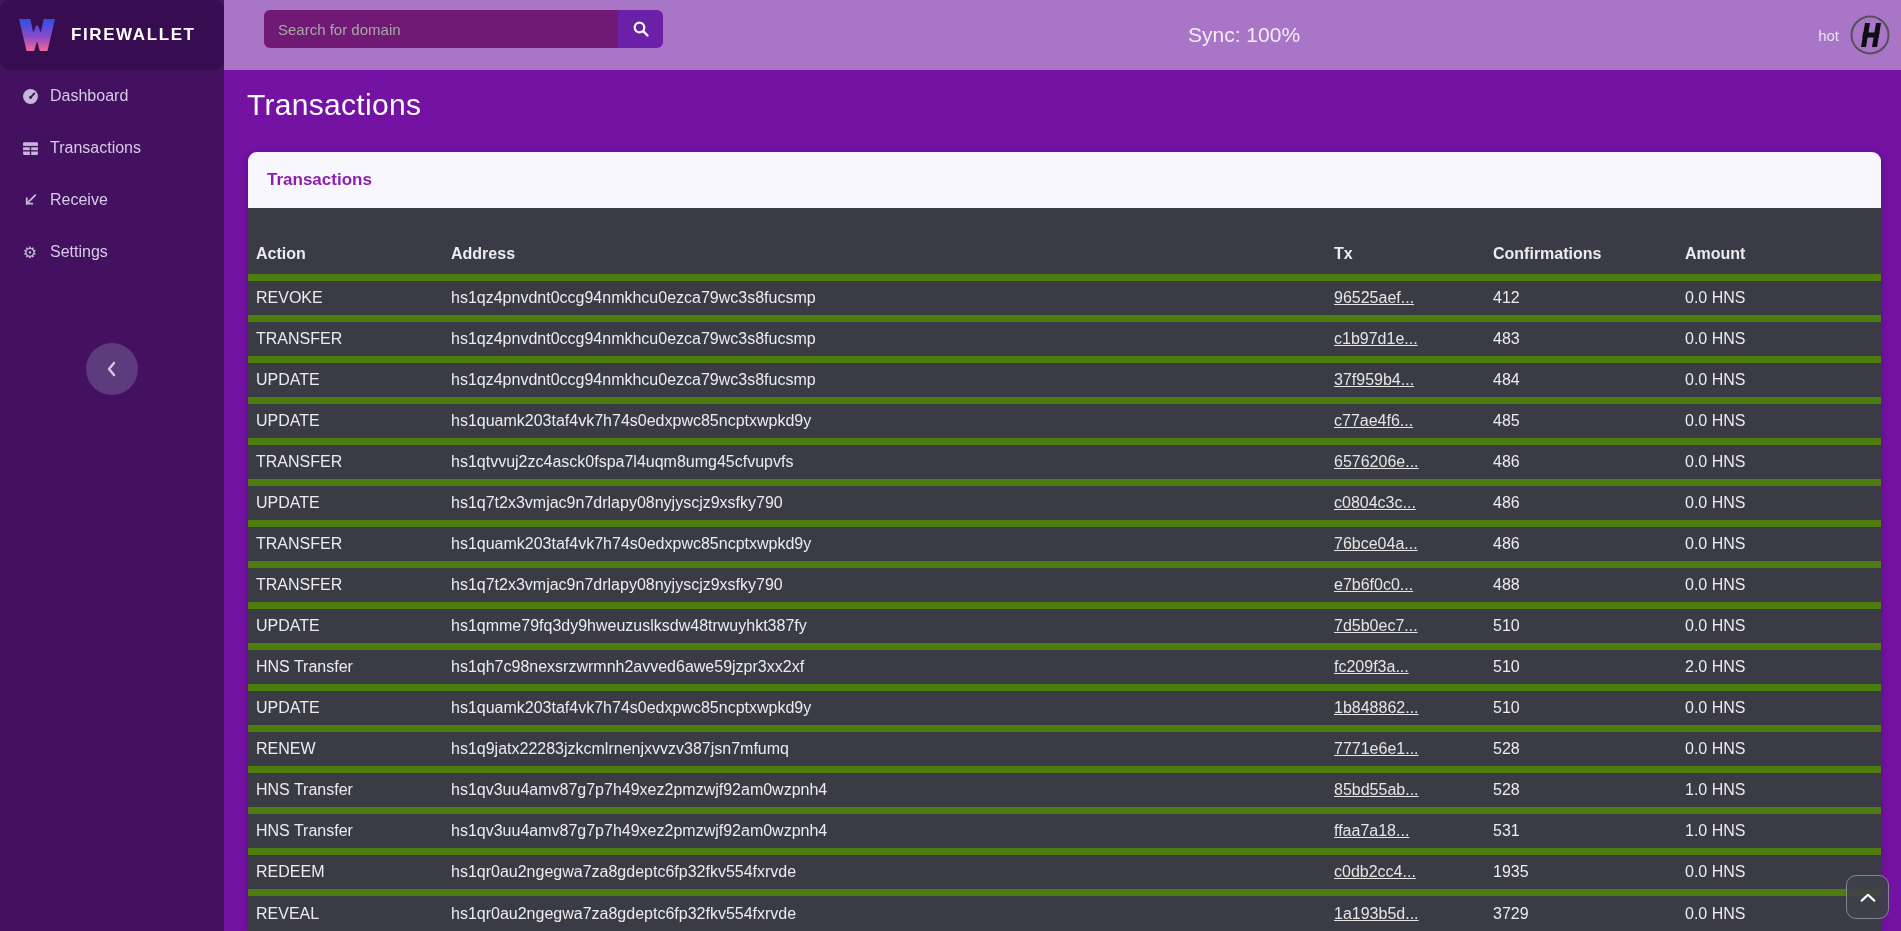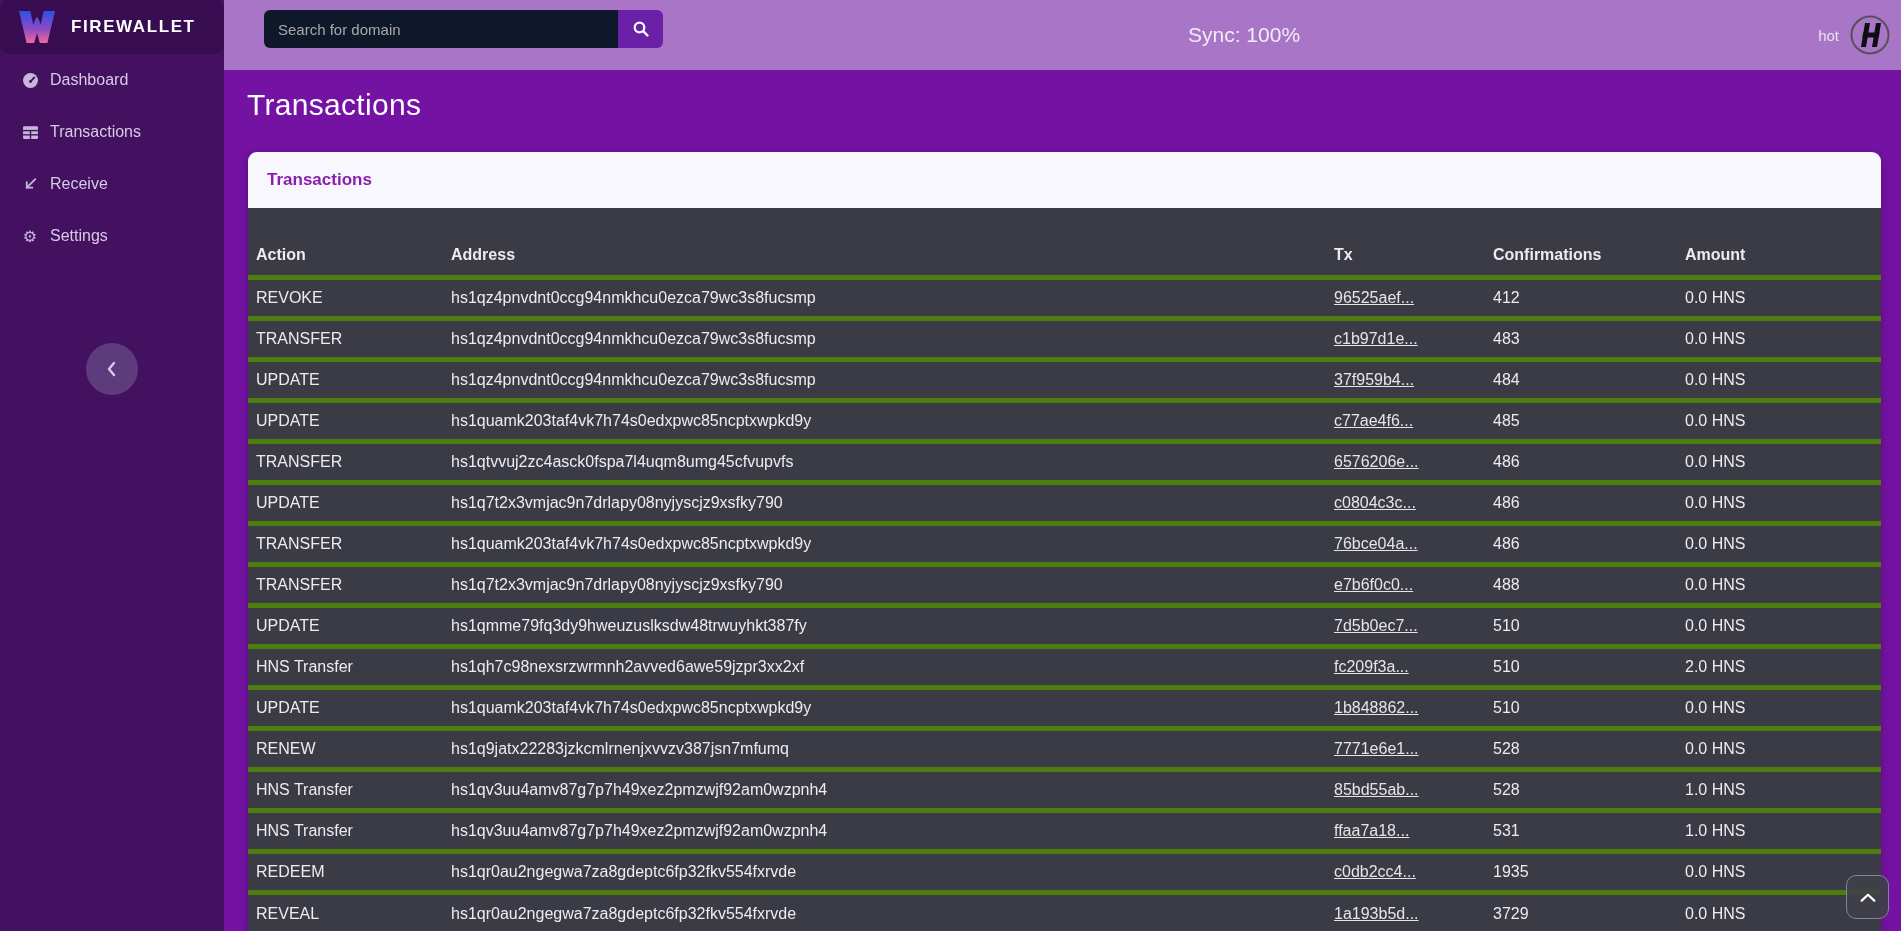--- a/index.html
+++ b/index.html
@@ -9,21 +9,21 @@
     font-family:"Liberation Sans", sans-serif;
     background:#7412a4;
   }
 
   
   .sidebar {
     position:absolute; left:0; top:0; width:224px; height:931px;
     background:#431160; z-index:6;
   }
   .logo-row {
-    height:54px; background:#380c50;
+    height:70px; background:#380c50;
     display:flex; align-items:center; padding-left:16px; gap:13px;
     cursor:pointer;
     border-radius:10px;
   }
   .w-logo { width:42px; height:36px; display:block; }
   .brand-name {
     color:#ffffff; font-size:17px; font-weight:800; letter-spacing:1.6px;
   }
   .nav-item {
     height:52px; display:flex; align-items:center; gap:11px;
@@ -37,21 +37,21 @@
     display:flex; align-items:center; justify-content:center;
   }
 
   
   .topbar {
     position:absolute; left:224px; top:0; width:1677px; height:70px;
     background:#a975c6; z-index:5;
   }
   .search-group { position:absolute; left:40px; top:10px; display:flex; height:38px; }
   .search-input {
-    width:354px; height:38px; background:#0f172a; border:none; outline:none;
+    width:354px; height:38px; background:#701a75; border:none; outline:none;
     border-radius:6px 0 0 6px; color:#d8d8d8; font-size:15px; padding-left:14px;
     font-family:"Liberation Sans", sans-serif;
   }
   .search-input::placeholder { color:#a8a8a8; }
   .search-btn {
     width:45px; height:38px; background:#6a21a8; border:none; cursor:pointer;
     border-radius:0 6px 6px 0; display:flex; align-items:center; justify-content:center;
   }
   .sync {
     position:absolute; left:964px; top:0; height:70px;
@@ -79,21 +79,21 @@
     height:56px; background:#f7f7fd;
     display:flex; align-items:center; padding-left:19px;
     color:#8b1fad; font-size:17px; font-weight:bold;
   }
   .table-wrap { padding-top:27px; }
   table { width:100%; border-collapse:collapse; table-layout:fixed; }
   th, td { text-align:left; font-weight:normal; color:#ecebee; font-size:16px; }
   th { font-weight:bold; height:42px; }
   td { height:41px; }
   th:first-child, td:first-child { padding-left:8px; }
-  tbody tr { border-top:5px solid #4d7c0f; }
+  tbody tr { border-top:7px solid #4d7c0f; }
   tbody tr:last-child { border-bottom:1px solid #53545d; }
   td a { color:#e5e5e5; text-decoration:underline; }
 
   
   .scroll-top {
     position:absolute; left:1846px; top:875px; width:43px; height:44px;
     border-radius:10px; border:1px solid #85868d; background:rgba(63,64,73,0.88);
     cursor:pointer; display:flex; align-items:center; justify-content:center; z-index:10;
   }
 </style>

